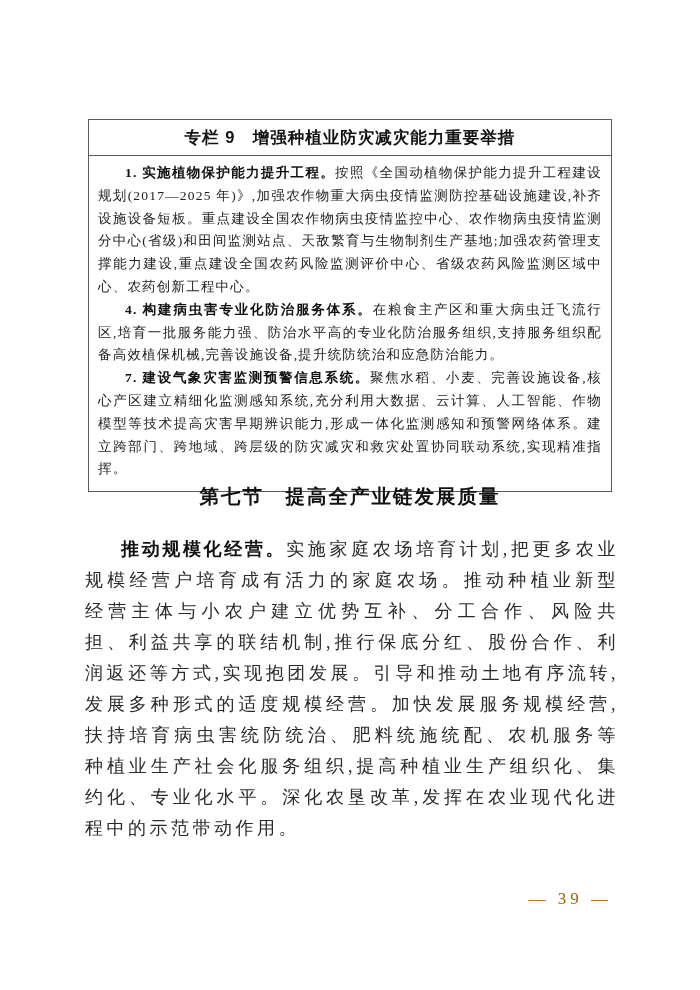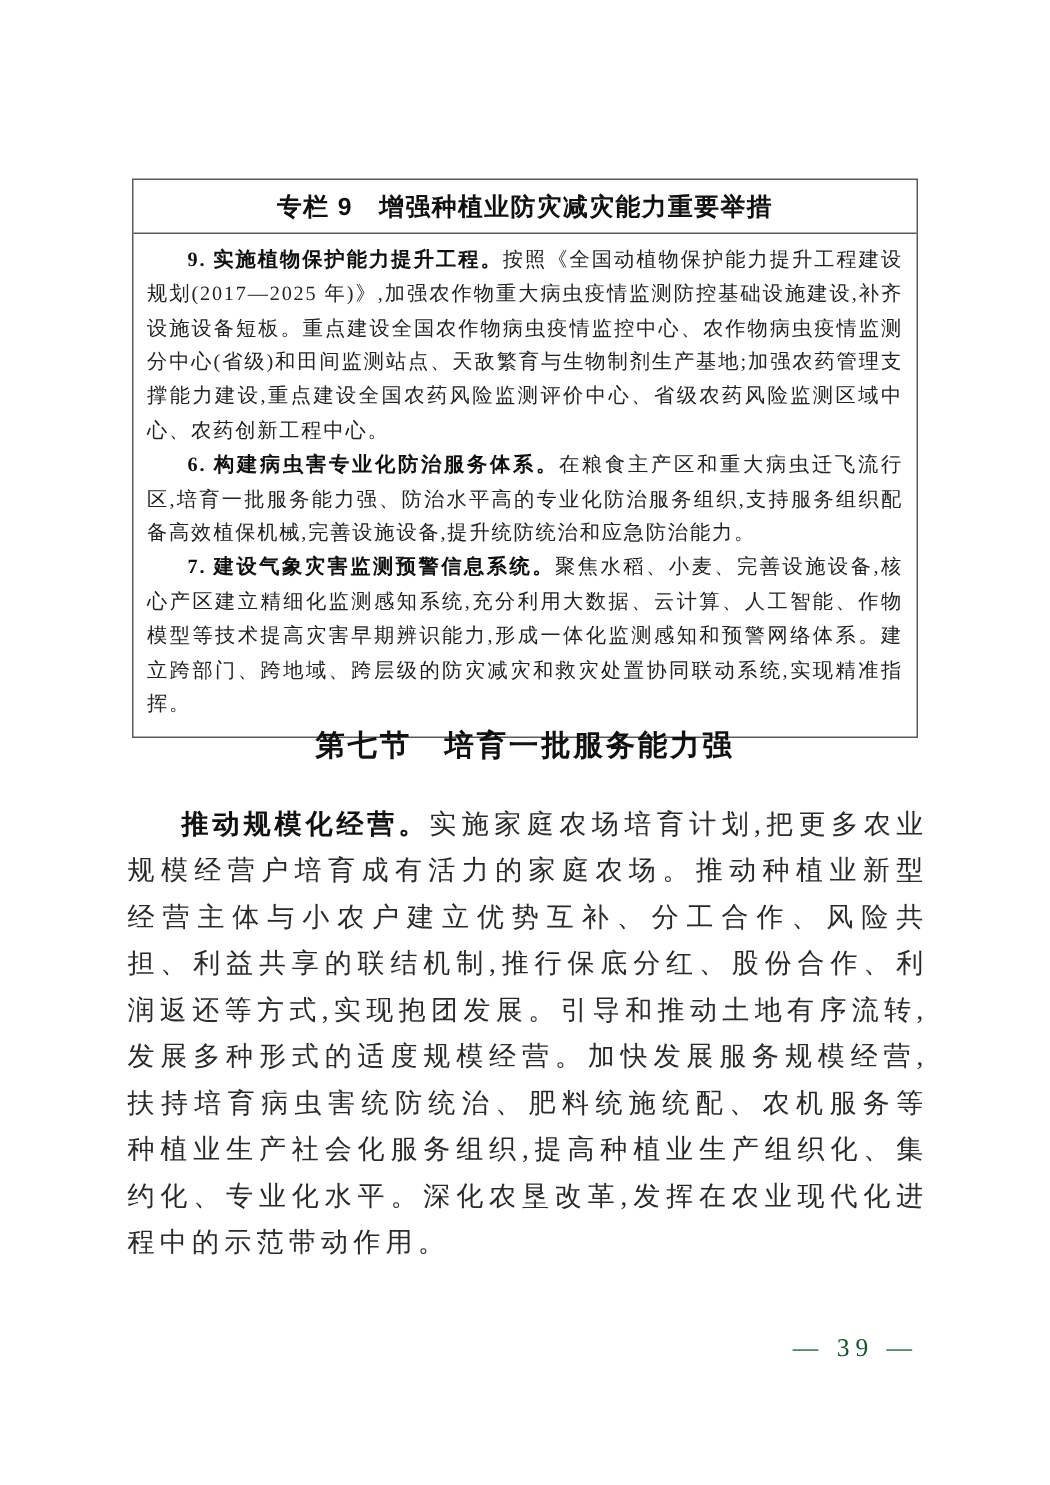--- a/index.html
+++ b/index.html
@@ -81,46 +81,46 @@
     color: #111;
     letter-spacing: 2.5px;
   }
   
   .page-number {
     position: absolute;
     top: 889px;
     right: 88px;
     font-size: 17px;
     letter-spacing: 4px;
-    color: #14532d;
+    color: #a16207;
   }
 </style>
 </head>
 <body>
 
 <div class="page">
 
   <div class="panel">
     <div class="panel-header">
       <span class="panel-title">专栏 9　增强种植业防灾减灾能力重要举措</span>
     </div>
     <div class="panel-body">
       <p class="panel-para">
-        <span class="lead">9. 实施植物保护能力提升工程。</span><span>按照《全国动植物保护能力提升工程建设规划(2017—2025 年)》,加强农作物重大病虫疫情监测防控基础设施建设,补齐设施设备短板。重点建设全国农作物病虫疫情监控中心、农作物病虫疫情监测分中心(省级)和田间监测站点、天敌繁育与生物制剂生产基地;加强农药管理支撑能力建设,重点建设全国农药风险监测评价中心、省级农药风险监测区域中心、农药创新工程中心。</span>
+        <span class="lead">1. 实施植物保护能力提升工程。</span><span>按照《全国动植物保护能力提升工程建设规划(2017—2025 年)》,加强农作物重大病虫疫情监测防控基础设施建设,补齐设施设备短板。重点建设全国农作物病虫疫情监控中心、农作物病虫疫情监测分中心(省级)和田间监测站点、天敌繁育与生物制剂生产基地;加强农药管理支撑能力建设,重点建设全国农药风险监测评价中心、省级农药风险监测区域中心、农药创新工程中心。</span>
       </p>
       <p class="panel-para">
-        <span class="lead">6. 构建病虫害专业化防治服务体系。</span><span>在粮食主产区和重大病虫迁飞流行区,培育一批服务能力强、防治水平高的专业化防治服务组织,支持服务组织配备高效植保机械,完善设施设备,提升统防统治和应急防治能力。</span>
+        <span class="lead">4. 构建病虫害专业化防治服务体系。</span><span>在粮食主产区和重大病虫迁飞流行区,培育一批服务能力强、防治水平高的专业化防治服务组织,支持服务组织配备高效植保机械,完善设施设备,提升统防统治和应急防治能力。</span>
       </p>
       <p class="panel-para">
         <span class="lead">7. 建设气象灾害监测预警信息系统。</span><span>聚焦水稻、小麦、完善设施设备,核心产区建立精细化监测感知系统,充分利用大数据、云计算、人工智能、作物模型等技术提高灾害早期辨识能力,形成一体化监测感知和预警网络体系。建立跨部门、跨地域、跨层级的防灾减灾和救灾处置协同联动系统,实现精准指挥。</span>
       </p>
     </div>
   </div>
 
-  <div class="section-heading">第七节　培育一批服务能力强</div>
+  <div class="section-heading">第七节　提高全产业链发展质量</div>
 
   <p class="main-para">
     <span class="lead">推动规模化经营。</span><span>实施家庭农场培育计划,把更多农业规模经营户培育成有活力的家庭农场。推动种植业新型经营主体与小农户建立优势互补、分工合作、风险共担、利益共享的联结机制,推行保底分红、股份合作、利润返还等方式,实现抱团发展。引导和推动土地有序流转,发展多种形式的适度规模经营。加快发展服务规模经营,扶持培育病虫害统防统治、肥料统施统配、农机服务等种植业生产社会化服务组织,提高种植业生产组织化、集约化、专业化水平。深化农垦改革,发挥在农业现代化进程中的示范带动作用。</span>
   </p>
 
   <div class="page-number">— 39 —</div>
 
 </div>
 
 </body></html>

